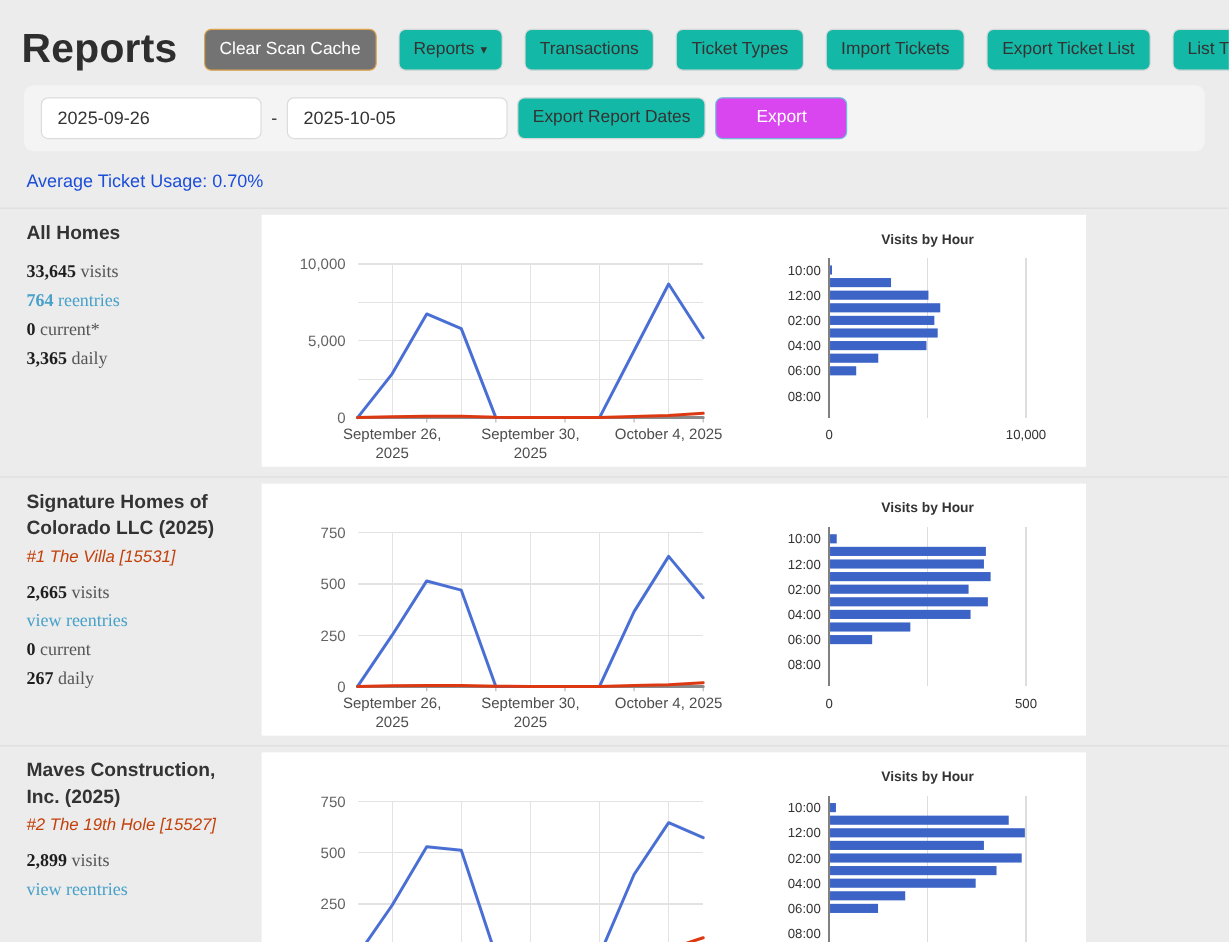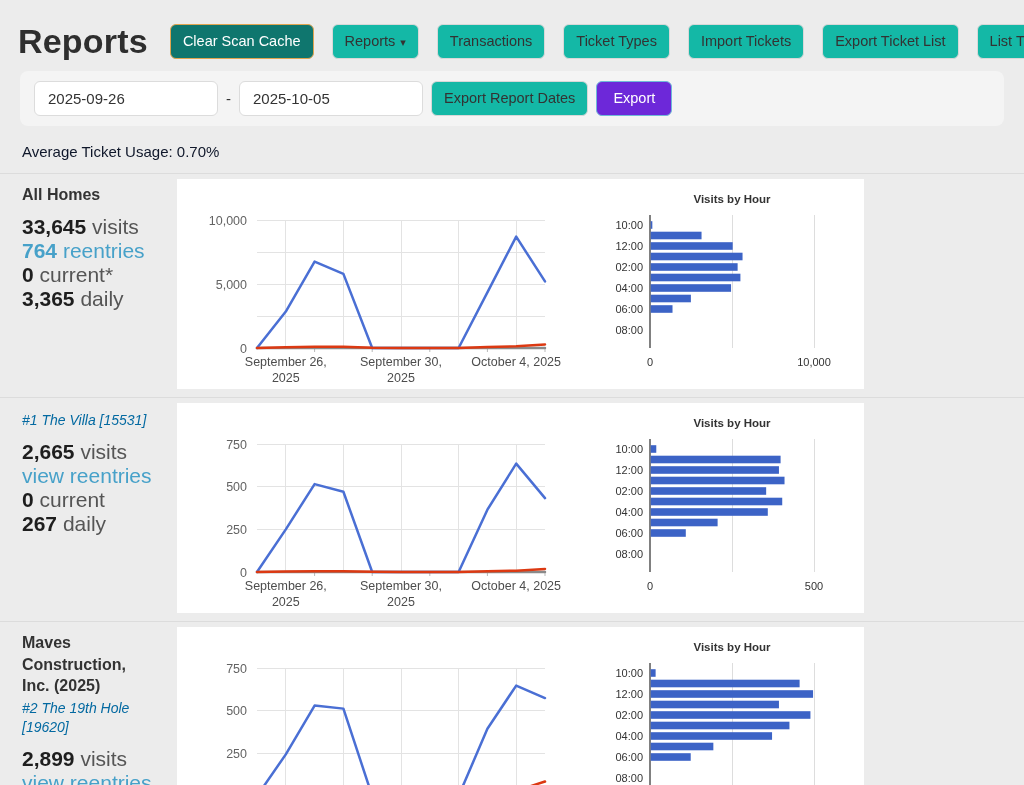--- a/index.html
+++ b/index.html
@@ -19,50 +19,50 @@
   }
   .topbar h1 {
     font-size: 34px; font-weight: 600; color: #2e2e2e;
     margin-right: 4px; letter-spacing: 0.2px;
   }
   .btn {
     font-family: inherit; font-size: 14.5px; color: #333;
     background: #14b8a6; border: 1px solid #d8d8d8; border-radius: 6px;
     padding: 8px 12px; cursor: pointer; line-height: 1.2;
   }
-  .btn-orange { background: #0f766e; border-color: #e0a44f; color: #fff; }
-  .btn-blue   { background: #6d28d9; border-color: #6fb9d8; color: #fff; padding: 8px 16px; }
+  .btn-orange { background: #737373; border-color: #e0a44f; color: #fff; }
+  .btn-blue   { background: #d946ef; border-color: #6fb9d8; color: #fff; padding: 8px 33px; }
   .caret { font-size: 11px; margin-left: 5px; }
 
   
   .datebar {
     margin: 0 20px; padding: 10px 14px;
     background: #f4f4f4; border-radius: 8px;
     display: flex; align-items: center; gap: 8px;
   }
   .date-input {
     width: 184px; height: 35px; font-family: inherit; font-size: 15px;
     color: #333; background: #fff; border: 1px solid #dcdcdc; border-radius: 6px;
     padding: 0 13px;
   }
   .dash { color: #333; font-size: 15px; }
 
-  .avg-usage { margin: 17px 17px 13px 22px; font-size: 15px; color: #0f172a; }
+  .avg-usage { margin: 17px 17px 13px 22px; font-size: 15px; color: #1d4ed8; }
 
   
   .report-row {
     display: flex; align-items: flex-start;
     border-top: 1px solid #dcdcdc;
     padding: 5px 0 8px;
   }
-  .stats { width: 177px; padding: 5px 22px 0 22px; flex: none; }
+  .stats { width: 218px; padding: 5px 22px 0 22px; flex: none; }
   .sec-name { font-size: 16px; font-weight: bold; color: #333; line-height: 1.32; }
-  .sec-sub  { font-size: 14px; font-style: italic; color: #0369a1; line-height: 1.4; margin-top: 3px; }
+  .sec-sub  { font-size: 14px; font-style: italic; color: #c2410c; line-height: 1.4; margin-top: 3px; }
   .stat-group { margin-top: 9px; }
-  .stat-line { font-size: 21px; color: #555; line-height: 24px; }
+  .stat-line { font-size: 15px; color: #555; line-height: 24px; font-family: Liberation Serif, serif; }
   .stat-line .num { font-weight: bold; color: #1e1e1e; }
   .stat-line a { color: #47a1c9; text-decoration: none; }
   .stat-line a .num { color: #47a1c9; }
 
   .charts-panel {
     width: 687px; height: 210px; flex: none;
     background: #fff; display: flex; align-items: flex-start;
   }
   .line-chart { margin-left: 10px; }
   .bar-chart  { margin-left: auto; margin-right: 4px; }
@@ -159,20 +159,21 @@
             <text x="41" y="154.8" text-anchor="end" fill="#333" font-size="11">08:00</text>
             <text x="48" y="187" text-anchor="middle" fill="#333" font-size="11">0</text>
             <text x="212" y="187" text-anchor="middle" fill="#333" font-size="11">10,000</text>
           </svg>
         </div>
     </div>
   </section>
 
   <section class="report-row">
     <div class="stats">
+      <div class="sec-name">Signature Homes of Colorado LLC (2025)</div>
       <div class="sec-sub">#1 The Villa [15531]</div>
       <div class="stat-group">
         <div class="stat-line"><span class="num">2,665</span> <span>visits</span></div>
         <div class="stat-line"><a href="#">view reentries</a></div>
         <div class="stat-line"><span class="num">0</span> <span>current</span></div>
         <div class="stat-line"><span class="num">267</span> <span>daily</span></div>
       </div>
     </div>
     <div class="charts-panel">
       <div class="line-chart">
@@ -229,21 +230,21 @@
             <text x="48" y="187" text-anchor="middle" fill="#333" font-size="11">0</text>
             <text x="212" y="187" text-anchor="middle" fill="#333" font-size="11">500</text>
           </svg>
         </div>
     </div>
   </section>
 
   <section class="report-row">
     <div class="stats">
       <div class="sec-name">Maves Construction, Inc. (2025)</div>
-      <div class="sec-sub">#2 The 19th Hole [19620]</div>
+      <div class="sec-sub">#2 The 19th Hole [15527]</div>
       <div class="stat-group">
         <div class="stat-line"><span class="num">2,899</span> <span>visits</span></div>
         <div class="stat-line"><a href="#">view reentries</a></div>
       </div>
     </div>
     <div class="charts-panel">
       <div class="line-chart">
           <svg width="415" height="206" viewBox="0 0 415 206">
             <line x1="70" x2="358" y1="169" y2="169" stroke="#b9b9b9" stroke-width="1" shape-rendering="crispEdges"></line>
             <text x="60" y="173.5" text-anchor="end" fill="#636363" font-size="12.5">0</text>

